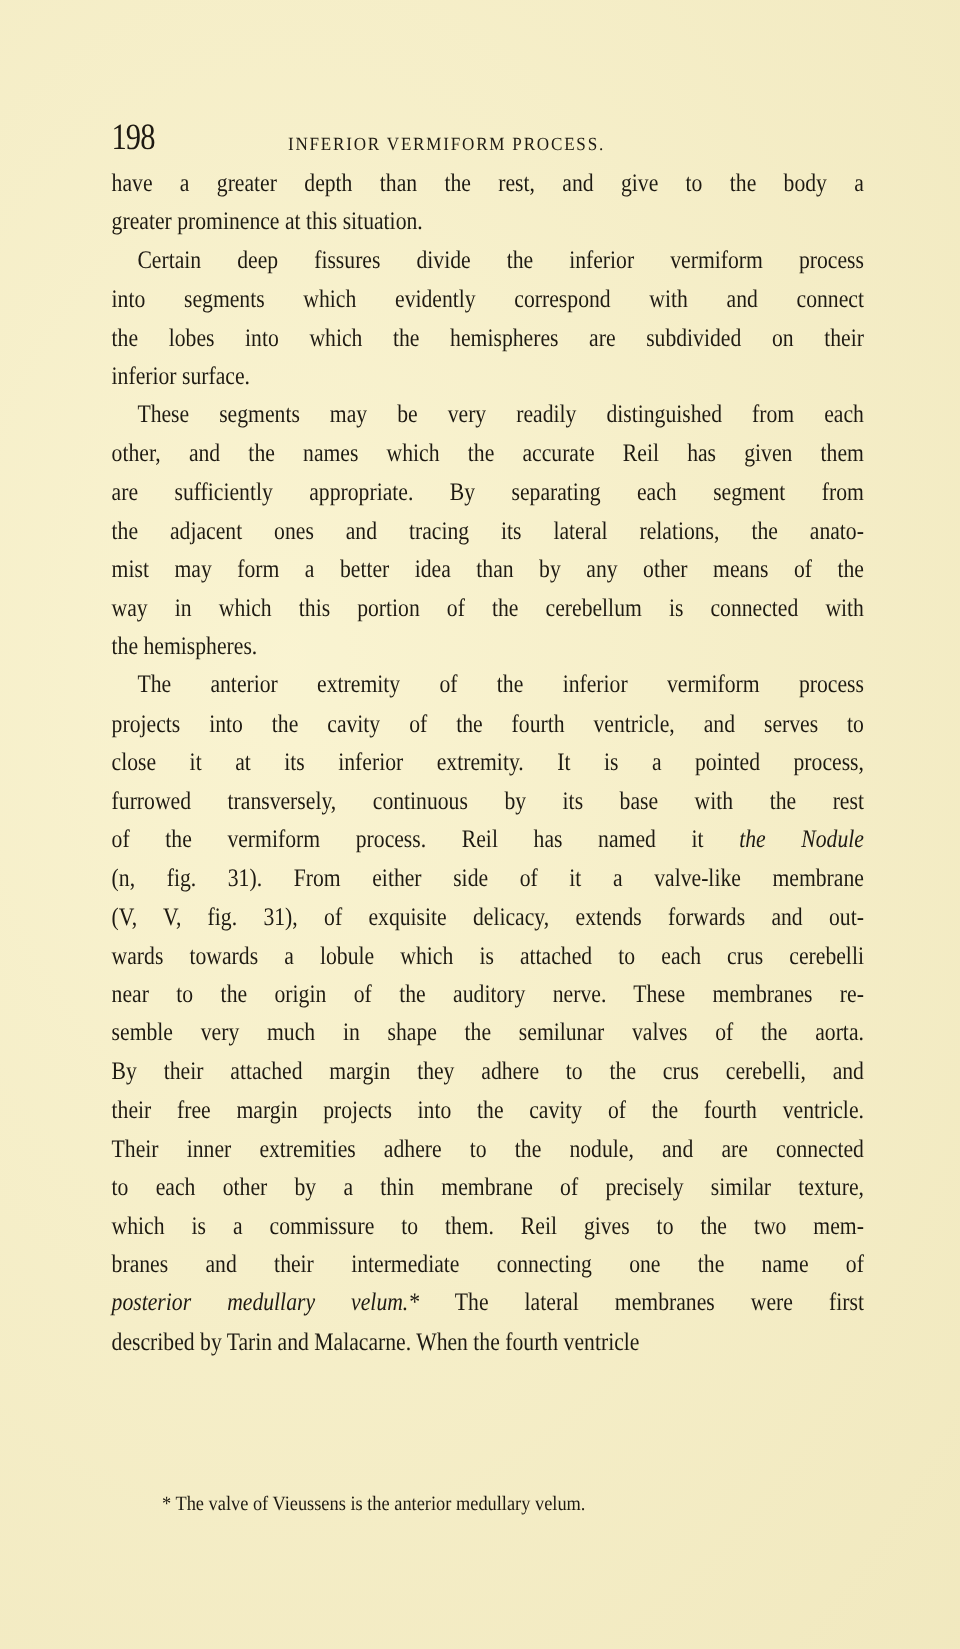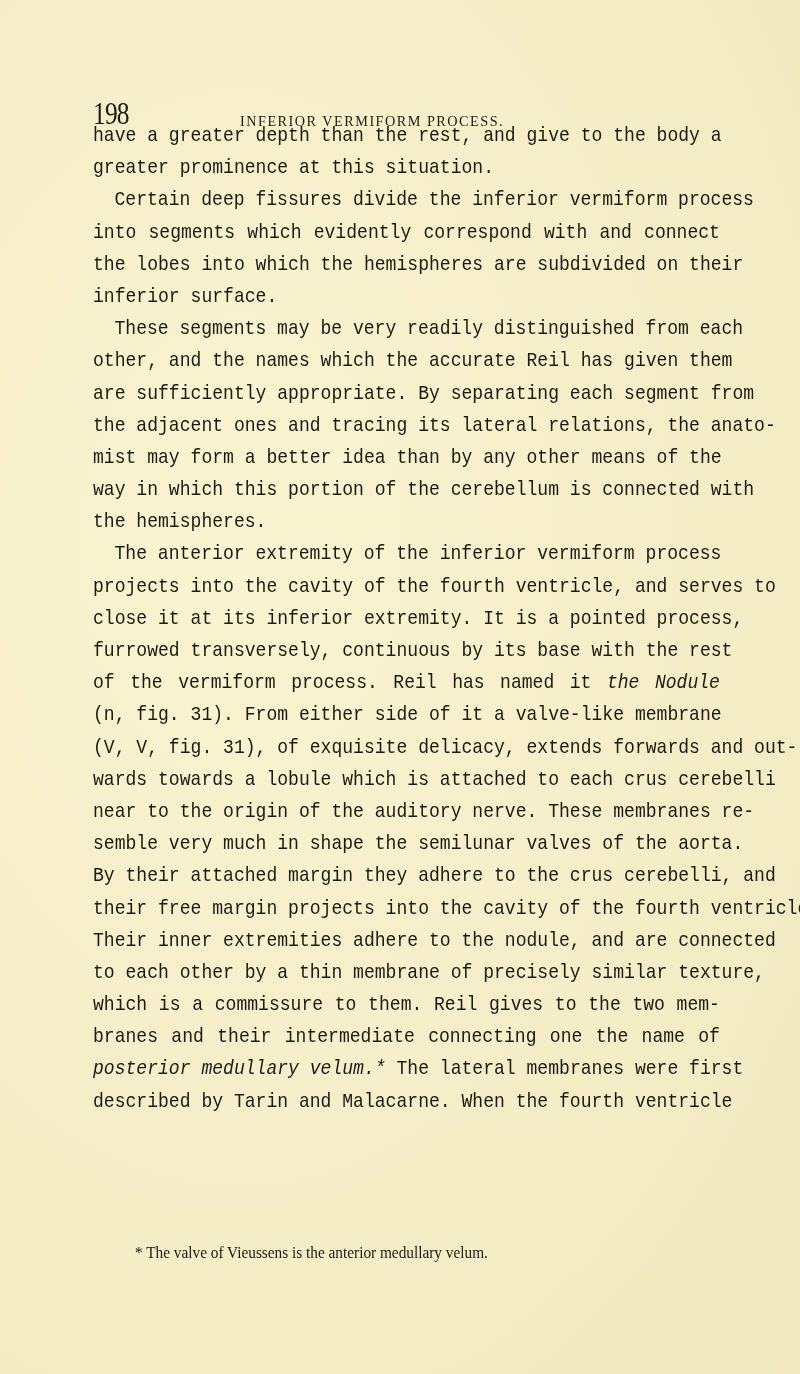--- a/index.html
+++ b/index.html
@@ -15,21 +15,21 @@
     position:absolute; left:93px; top:96px;
     font-size:31px; letter-spacing:-1px;
     transform: scaleX(0.82); transform-origin:left top;
   }
   .running-head {
     position:absolute; left:240px; top:112px;
     font-size:15.5px; letter-spacing:1.6px;
     transform: scaleX(0.92); transform-origin:left top;
   }
   .body-text {
-    position:absolute; left:93px; top:120px; width:627px;font-family:Liberation Mono, monospace;
+    position:absolute; left:93px; top:136px; width:627px;
   }
   .line {
     height:32.2px; line-height:32px; font-size:21px;
     white-space:nowrap; text-align:justify; text-align-last:justify;
     transform: scaleX(0.86); transform-origin:left top; width:729px;
   }
   .line.last { text-align-last:left; }
   .line.indent { padding-left:25px; width:704px; }
   em { font-style:italic; }
   .footnote {

